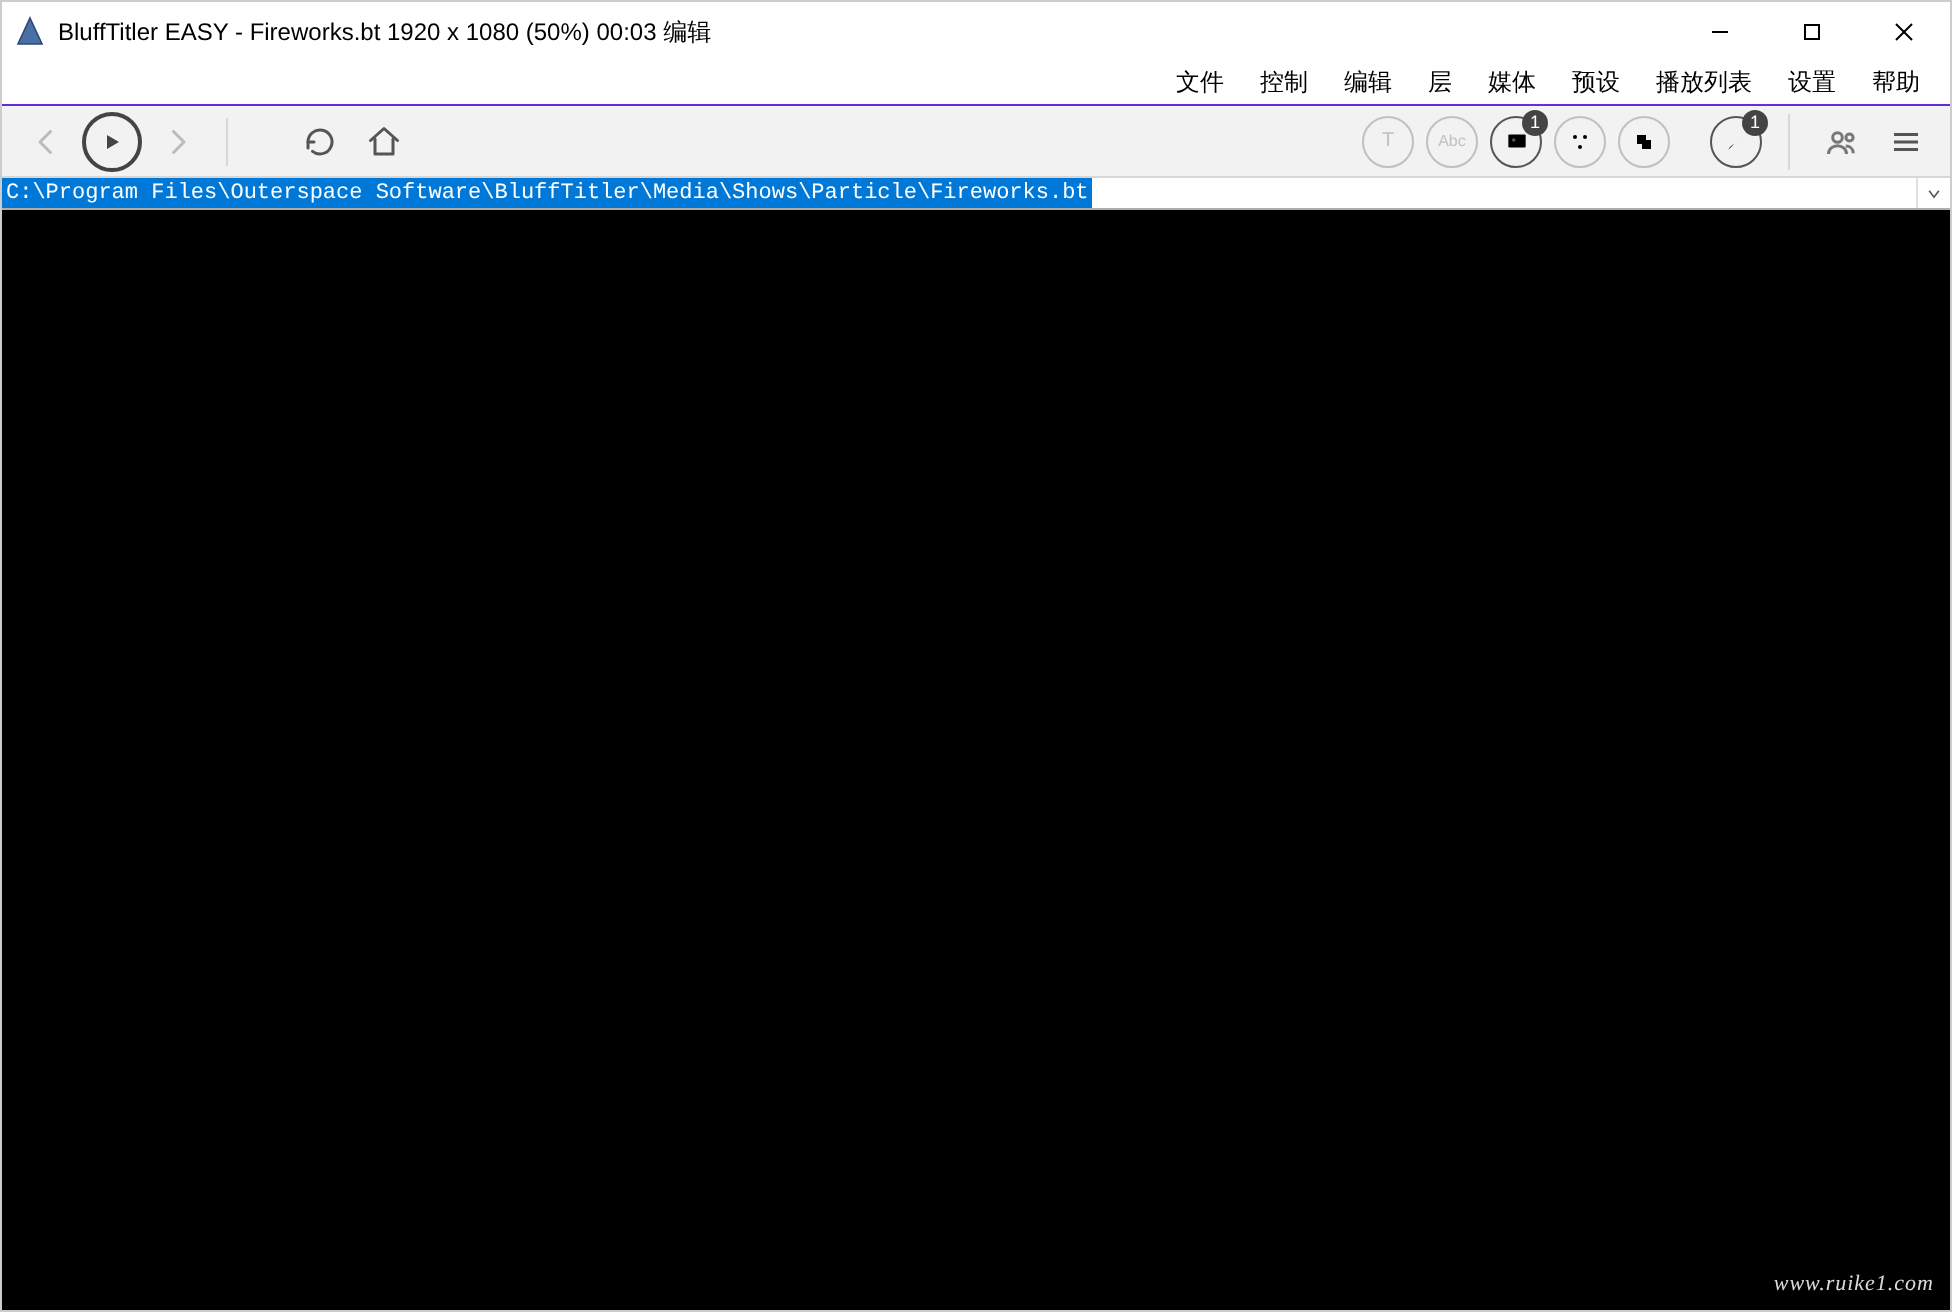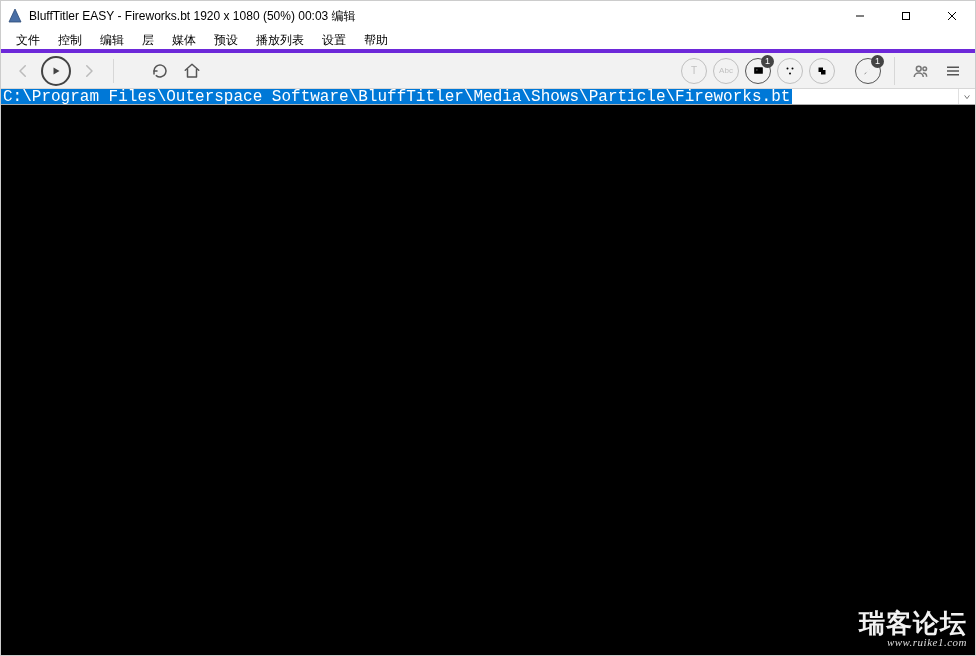--- a/index.html
+++ b/index.html
@@ -35,21 +35,22 @@
     }
     .winbtn svg { width: 10px; height: 10px; }
 
     .menubar {
       height: 22px;
       display: flex;
       align-items: center;
       gap: 0;
       padding: 0 6px;
       background: #fff;
-      border-bottom: 4px solid #6d28d9;
+      border-bottom: 1px solid #6d28d9;
+      justify-content: flex-end;
     }
     .menu-item {
       padding: 2px 9px;
       font-size: 12px;
       color: #000;
       cursor: default;
     }
 
     .toolbar {
       height: 36px;
@@ -103,21 +104,21 @@
       padding: 0 1px;
     }
     .sep { width: 1px; height: 24px; background: #d7d7d7; margin: 0 6px; }
     .big-sep { width: 1px; height: 28px; background: #d7d7d7; margin: 0 8px; }
 
     .pathbar {
       height: 16px;
       background: #fff;
       display: flex; align-items: stretch;
       font-family: "NSimSun", "SimSun", "Courier New", monospace;
-      font-size: 16px;
+      font-size: 11px;
       line-height: 16px;
       border-bottom: 1px solid #adadad;
     }
     .pathbar .path-text {
       background: #0078d7;
       color: #fff;
       padding: 0 2px;
       white-space: nowrap;
     }
     .pathbar .pathfill { flex: 1; background: #fff; }
@@ -298,18 +299,17 @@
     <span class="pathfill"></span>
     <span class="dd">
       <svg viewBox="0 0 10 10">
           <polyline points="2,3 5,7 8,3" fill="none" stroke="currentColor" stroke-width="1"></polyline>
         </svg>
     </span>
   </div>
 
   <div class="canvas">
     <div class="watermark">
-      <div class="wm-top">瑞客论坛</div>
       <div class="wm-bot">www.ruike1.com</div>
     </div>
   </div>
 
 </div>
 
 </body></html>

